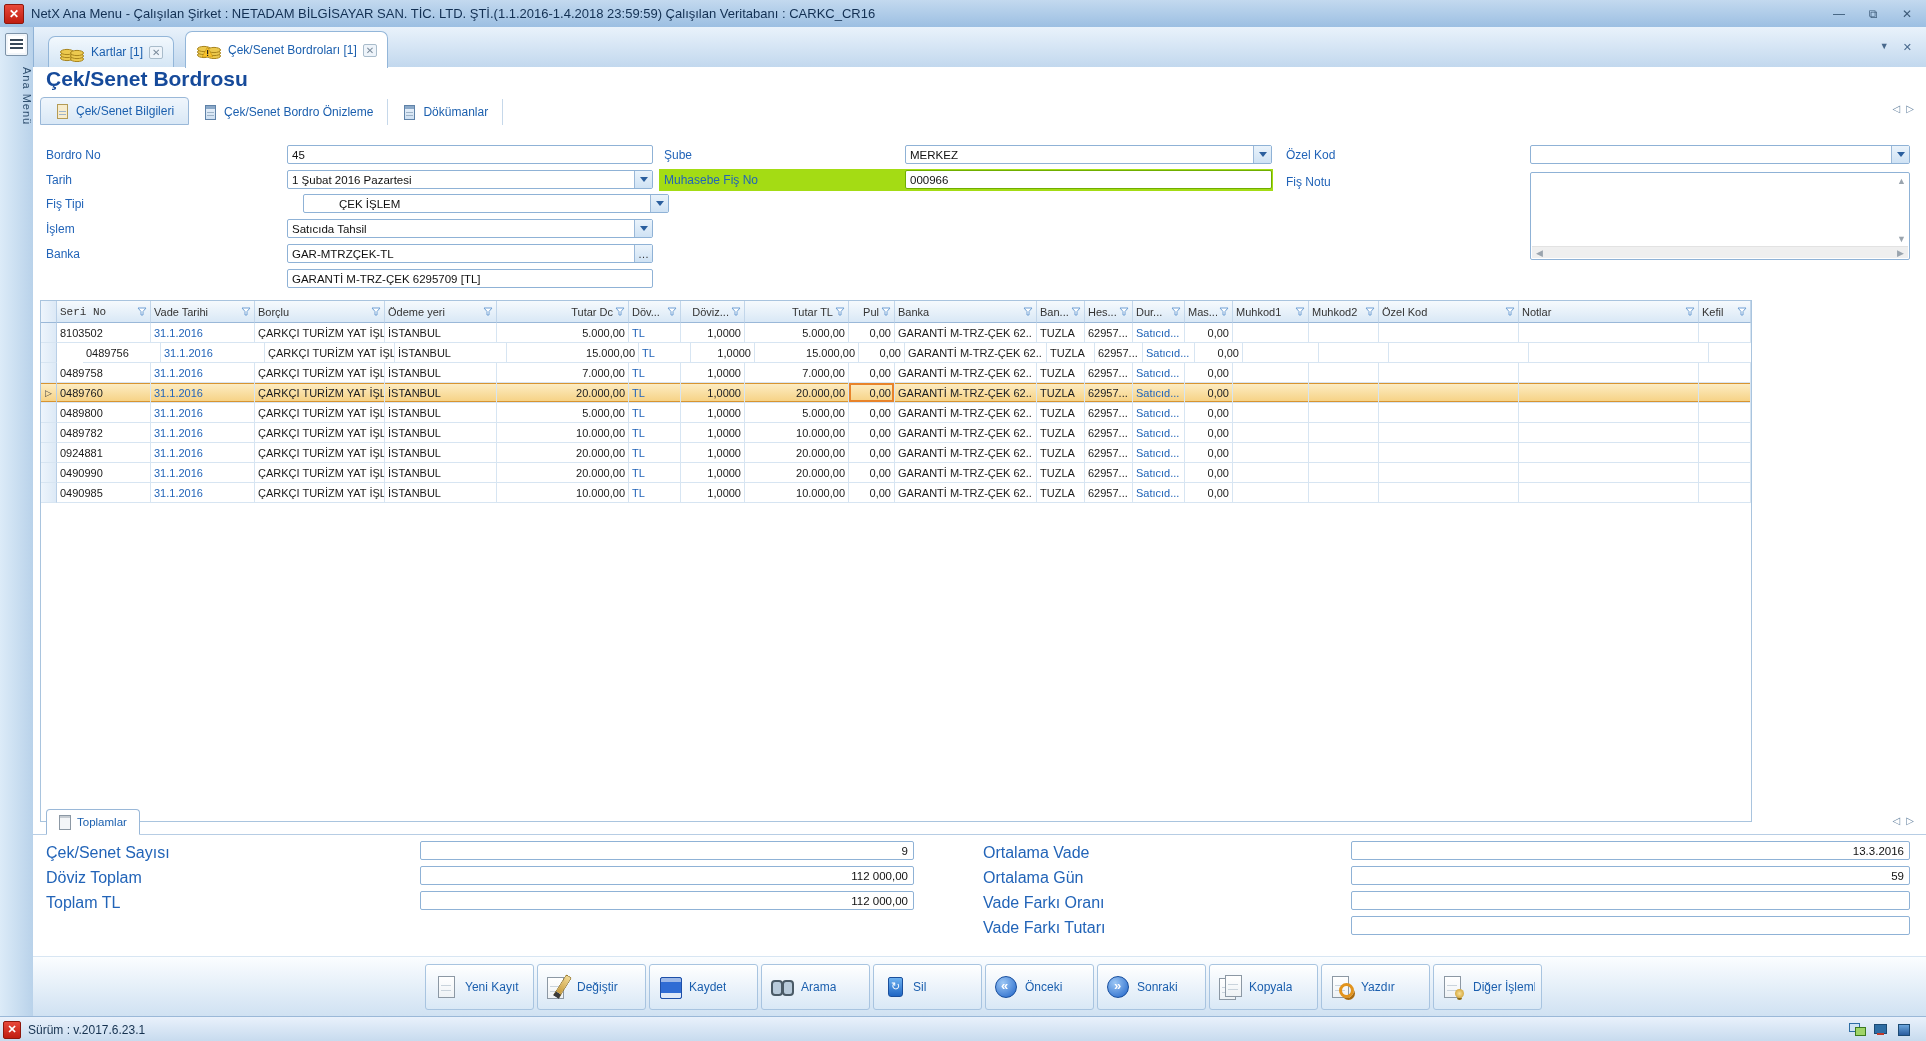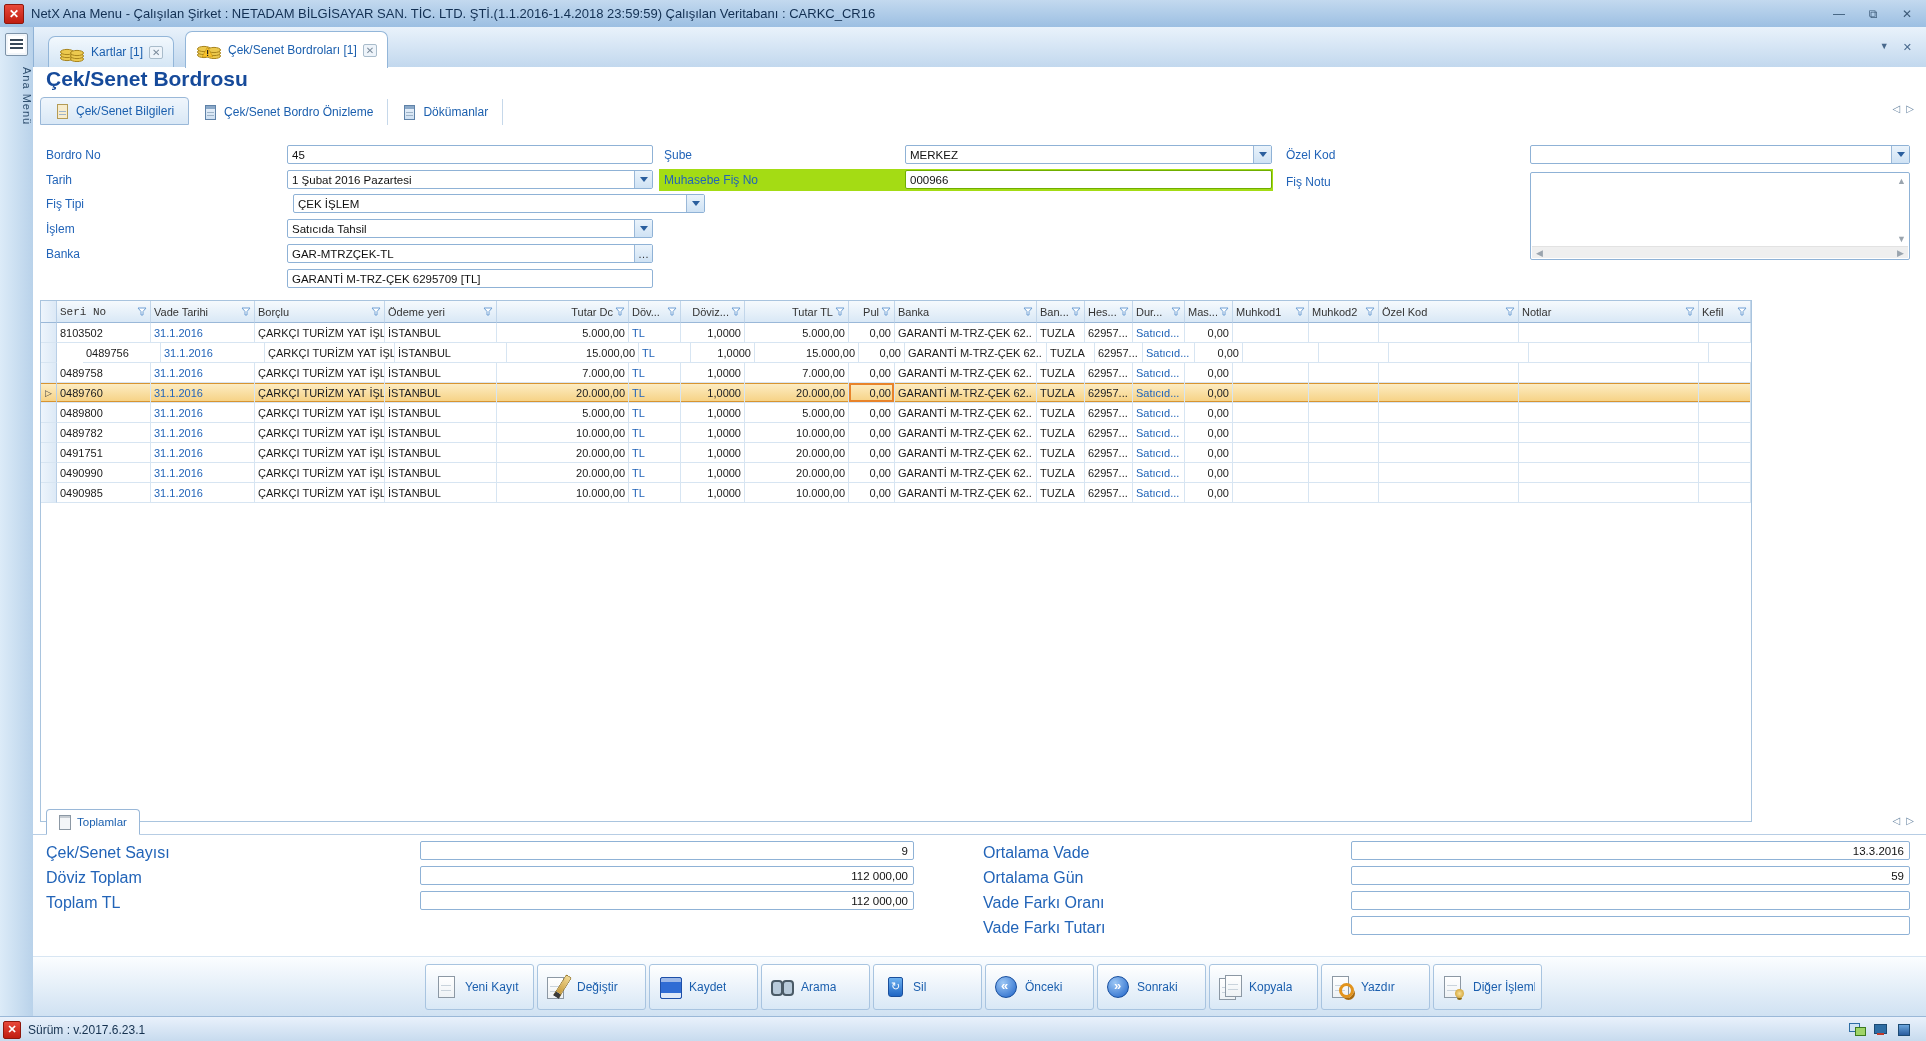--- a/index.html
+++ b/index.html
@@ -248,21 +248,21 @@
 
     <div class="flabel" style="left:13px;top:106px;">Tarih</div>
     <div class="fld" style="left:254px;top:103px;width:366px;">
       <span class="val">1 Şubat 2016 Pazartesi</span>
       <span class="cbtn">
           <i></i>
         </span>
     </div>
 
     <div class="flabel" style="left:13px;top:130px;">Fiş Tipi</div>
-    <div class="fld" style="left:260px;top:127px;width:412px;">
+    <div class="fld" style="left:270px;top:127px;width:366px;padding-left:31px;">
       <span class="val">ÇEK İŞLEM</span>
       <span class="cbtn">
           <i></i>
         </span>
     </div>
 
     <div class="flabel" style="left:13px;top:155px;">İşlem</div>
     <div class="fld" style="left:254px;top:152px;width:366px;">
       <span class="val">Satıcıda Tahsil</span>
       <span class="cbtn">
@@ -598,21 +598,21 @@
             <div class="gcell blue" style="width: 52px;">Satıcıd...</div>
             <div class="gcell num" style="width: 48px;">0,00</div>
             <div class="gcell" style="width: 76px;"></div>
             <div class="gcell" style="width: 70px;"></div>
             <div class="gcell" style="width: 140px;"></div>
             <div class="gcell" style="width: 180px;"></div>
             <div class="gcell" style="width: 52px;"></div>
           </div>
           <div class="grow">
             <div class="gcell mkr" style="width: 16px;"></div>
-            <div class="gcell" style="width: 94px;">0491751</div>
+            <div class="gcell" style="width: 94px;">0924881</div>
             <div class="gcell blue" style="width: 104px;">31.1.2016</div>
             <div class="gcell" style="width: 130px;">ÇARKÇI TURİZM YAT İŞL..</div>
             <div class="gcell" style="width: 112px;">İSTANBUL</div>
             <div class="gcell num" style="width: 132px;">20.000,00</div>
             <div class="gcell blue" style="width: 52px;">TL</div>
             <div class="gcell num" style="width: 64px;">1,0000</div>
             <div class="gcell num" style="width: 104px;">20.000,00</div>
             <div class="gcell num" style="width: 46px;">0,00</div>
             <div class="gcell" style="width: 142px;">GARANTİ M-TRZ-ÇEK 62..</div>
             <div class="gcell" style="width: 48px;">TUZLA</div>

